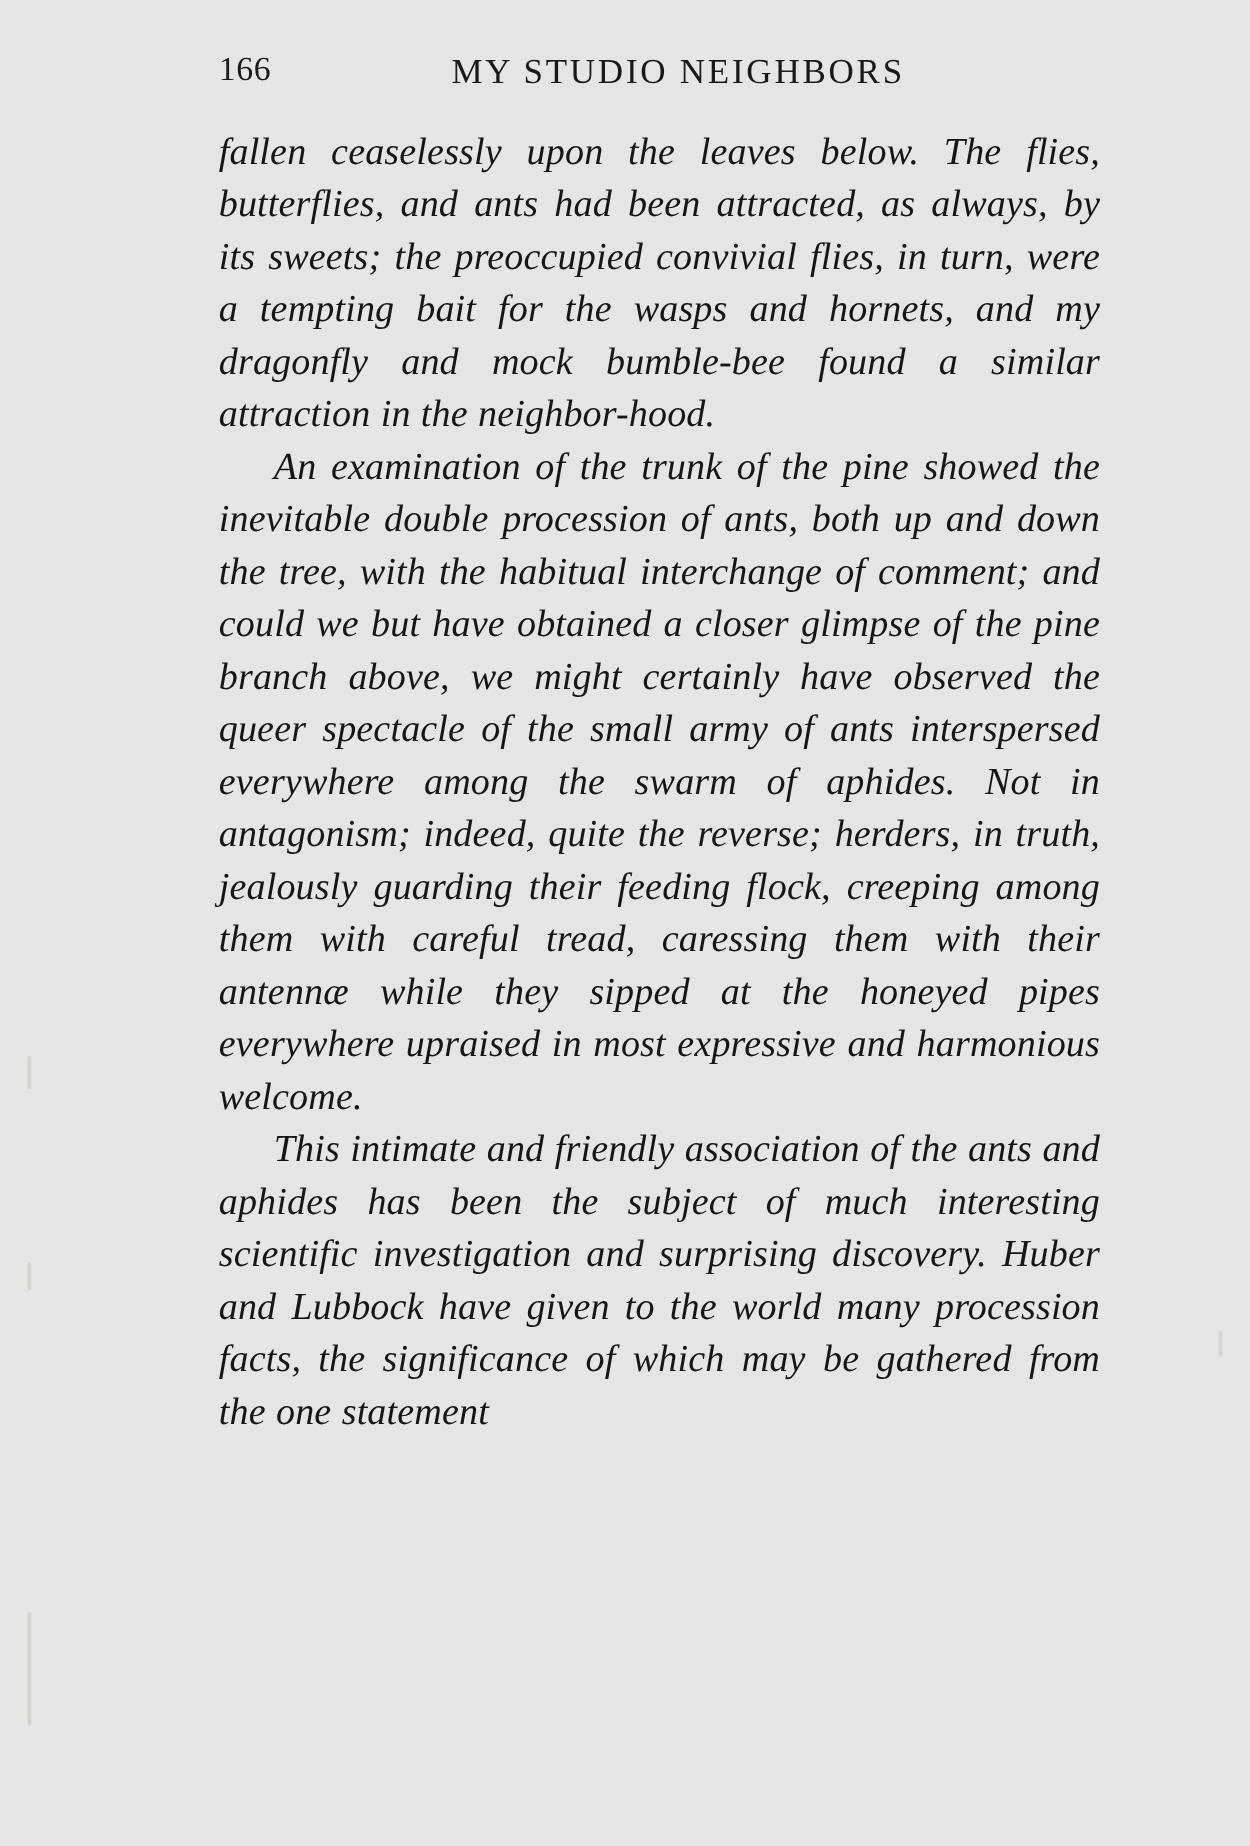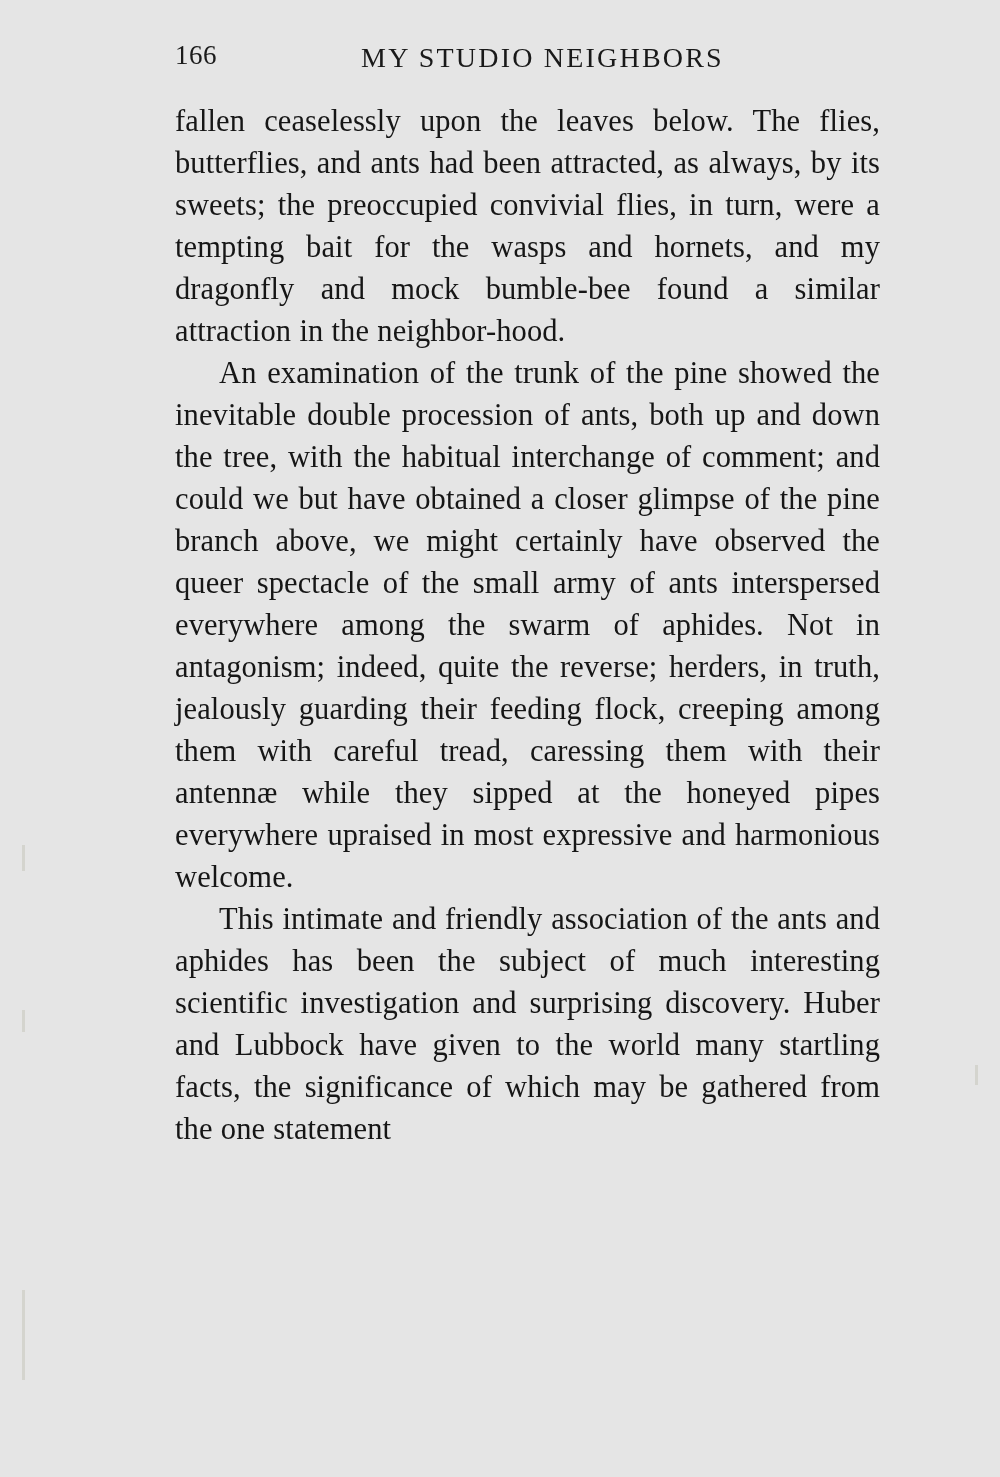--- a/index.html
+++ b/index.html
@@ -64,20 +64,21 @@
   }
   p.para {
     margin: 0;
     font-size: 30.5px;
     line-height: 42px;
     text-align: justify;
     text-justify: inter-word;
     color: #161616;
     letter-spacing: 0.1px;
     word-spacing: 0.5px;
+    font-style: italic;
   }
   p.indent {
     text-indent: 44px;
   }
   
   p.para::after {
     content: "";
     display: inline-block;
     width: 100%;
   }
@@ -94,16 +95,16 @@
   <div class="speck" style="left:975px; top:1065px; width:3px; height:20px;"></div>
 
   <div class="header">
     <div class="folio">166</div>
     <div class="running-head">MY STUDIO NEIGHBORS</div>
   </div>
 
   <div class="textblock">
     <p class="para nostretch">fallen ceaselessly upon the leaves below. The flies, butterflies, and ants had been attracted, as always, by its sweets; the preoccupied convivial flies, in turn, were a tempting bait for the wasps and hornets, and my dragonfly and mock bumble-bee found a similar attraction in the neighbor-hood.</p>
     <p class="para indent nostretch">An examination of the trunk of the pine showed the inevitable double procession of ants, both up and down the tree, with the habitual interchange of comment; and could we but have obtained a closer glimpse of the pine branch above, we might certainly have observed the queer spectacle of the small army of ants interspersed everywhere among the swarm of aphides. Not in antagonism; indeed, quite the reverse; herders, in truth, jealously guarding their feeding flock, creeping among them with careful tread, caressing them with their antennæ while they sipped at the honeyed pipes everywhere upraised in most expressive and harmonious welcome.</p>
-    <p class="para indent nostretch">This intimate and friendly association of the ants and aphides has been the subject of much interesting scientific investigation and surprising discovery. Huber and Lubbock have given to the world many startling facts, the significance of which may be gathered from the one statement</p>
+    <p class="para indent nostretch">This intimate and friendly association of the ants and aphides has been the subject of much interesting scientific investigation and surprising discovery. Huber and Lubbock have given to the world many procession facts, the significance of which may be gathered from the one statement</p>
   </div>
 
 </div>
 
 </body></html>

